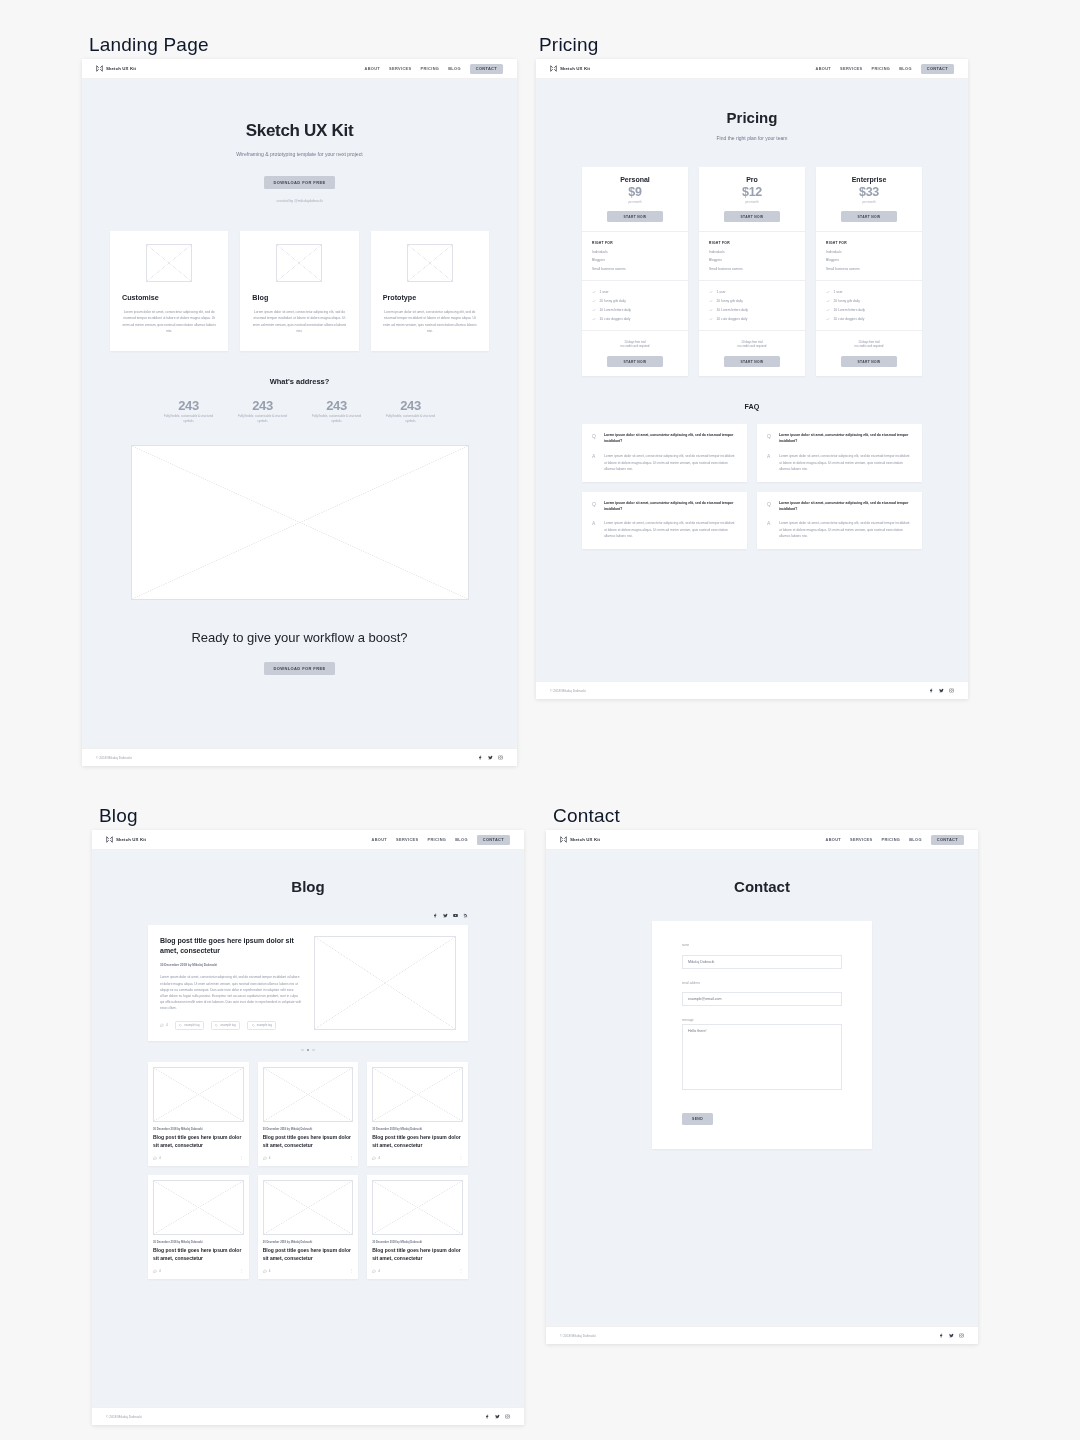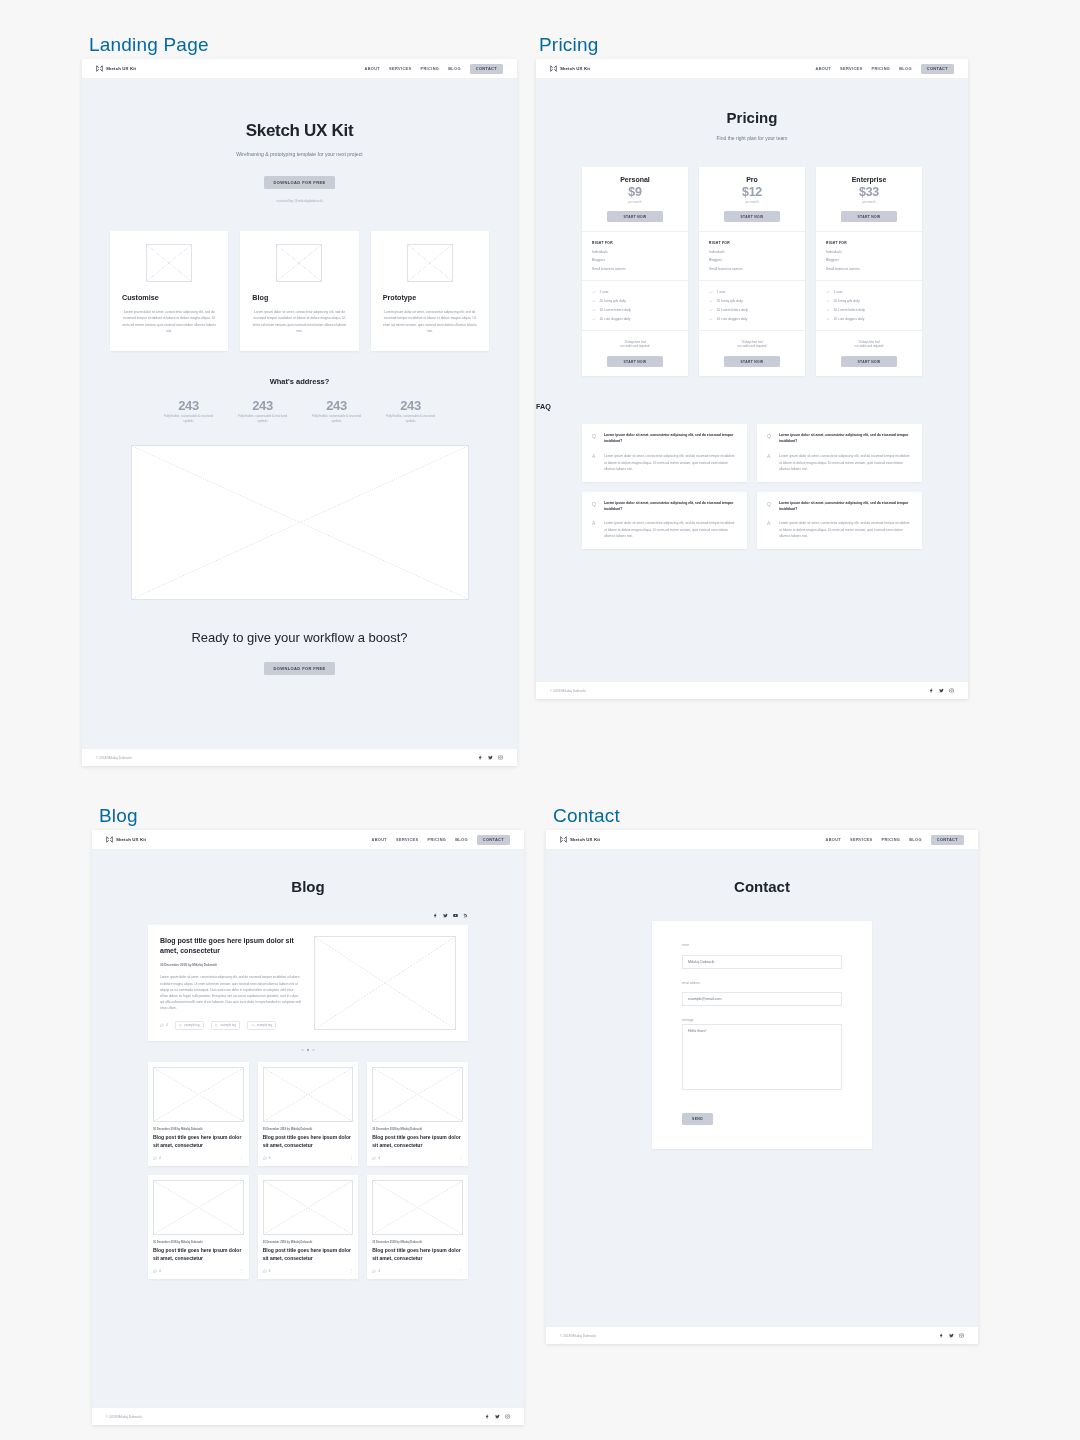--- a/index.html
+++ b/index.html
@@ -7,21 +7,21 @@
     width: 1080px; height: 1440px;
     background: #f7f7f7;
     font-family: "Liberation Sans", sans-serif;
     overflow: hidden;
   }
   .canvas { position: relative; width: 1080px; height: 1440px; }
 
   .frame-label {
     position: absolute;
     font-size: 19px;
-    color: #0369a1;
+    color: #0f172a;
     letter-spacing: 0.2px;
     font-weight: 400;
   }
 
   .mock {
     position: absolute;
     background: #fff;
     box-shadow: 0 1px 4px rgba(0,0,0,0.10);
     overflow: hidden;
   }
@@ -131,21 +131,21 @@
   }
   .rightfor-h { font-size: 3.3px; font-weight: 700; color: #20242c; letter-spacing: .3px; }
   .rightfor-i { font-size: 3.3px; color: #8b93a3; margin-top: 4.5px; }
   .feat-li { display: flex; align-items: center; gap: 3.5px; margin-bottom: 5px; }
   .feat-li:last-child { margin-bottom: 0; }
   .check { width: 4px; height: 4px; flex: none; stroke: #98a0b0; fill: none; stroke-width: 2.2; }
   .feat-li span { font-size: 3.3px; color: #8b93a3; }
   .trial { text-align: center; font-size: 2.9px; color: #8b93a3; line-height: 1.7; }
   .plan-bot { text-align: center; }
 
-  .faq-title { font-size: 7.2px; font-weight: 700; color: #20242c; margin-top: 26px; }
+  .faq-title { text-align: center; font-size: 7.2px; font-weight: 700; color: #20242c; margin-top: 26px; }
   .faq-grid { display: flex; flex-wrap: wrap; gap: 10px; justify-content: center; margin-top: 13px; padding: 0 46px; }
   .faq-card {
     width: calc(50% - 5px); background: #fff; padding: 9px 10px;
     box-shadow: 0 1px 2px rgba(0,0,0,0.05);
   }
   .qa-row { display: flex; gap: 6px; }
   .qa-row + .qa-row { margin-top: 8px; }
   .qa-mark { font-size: 5px; color: #aab1bf; flex: none; width: 6px; font-weight: 400; }
   .qa-q { font-size: 3.4px; font-weight: 700; color: #20242c; line-height: 1.75; }
   .qa-a { font-size: 3.3px; color: #8b93a3; line-height: 1.95; }

